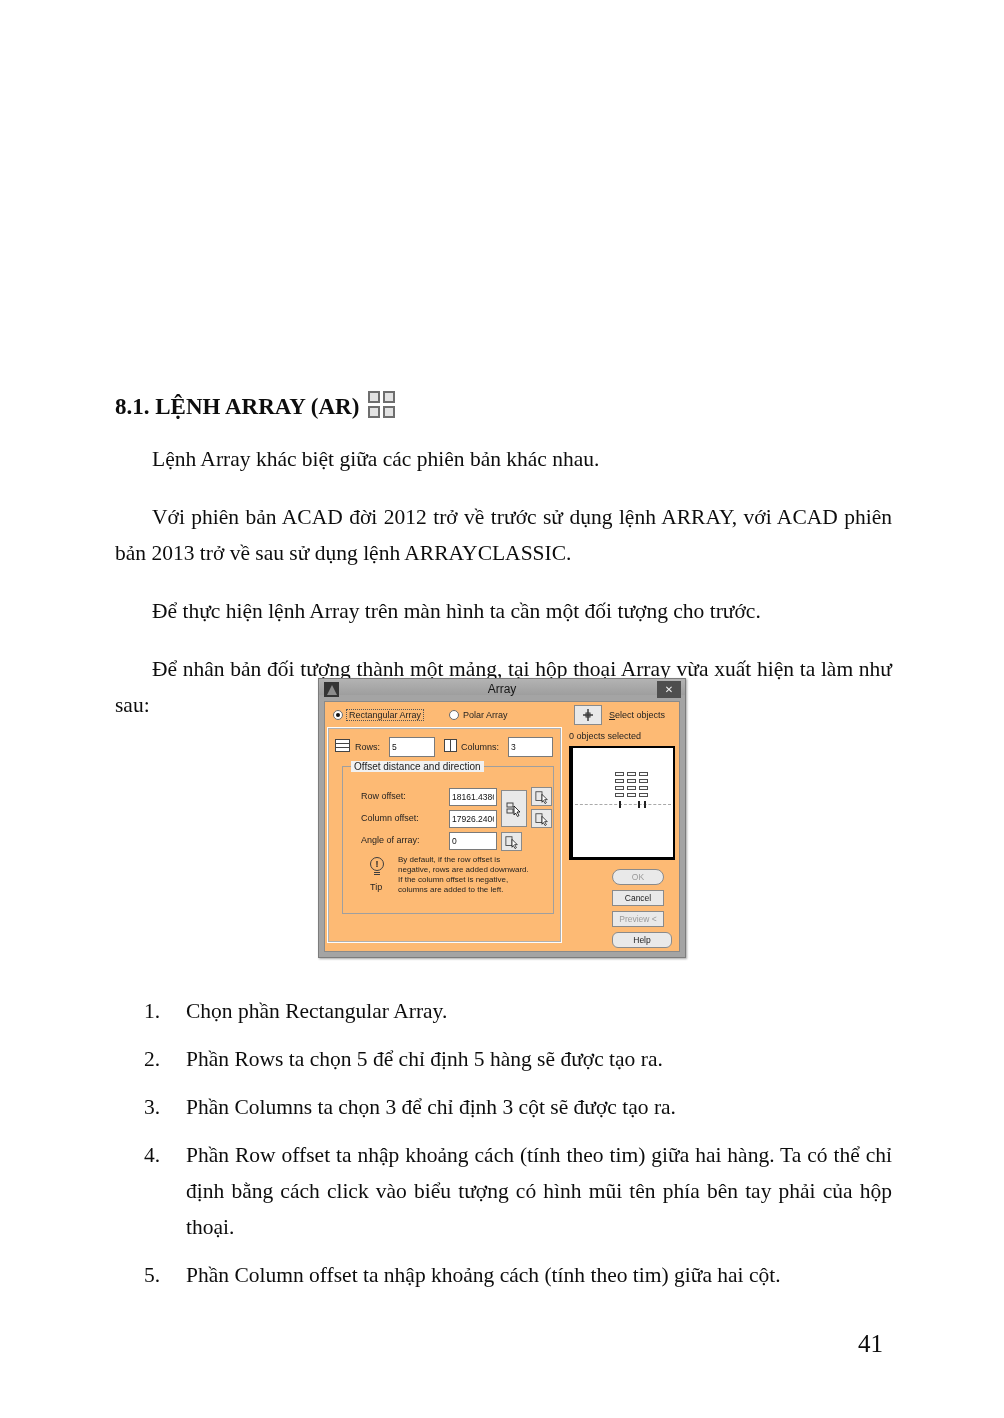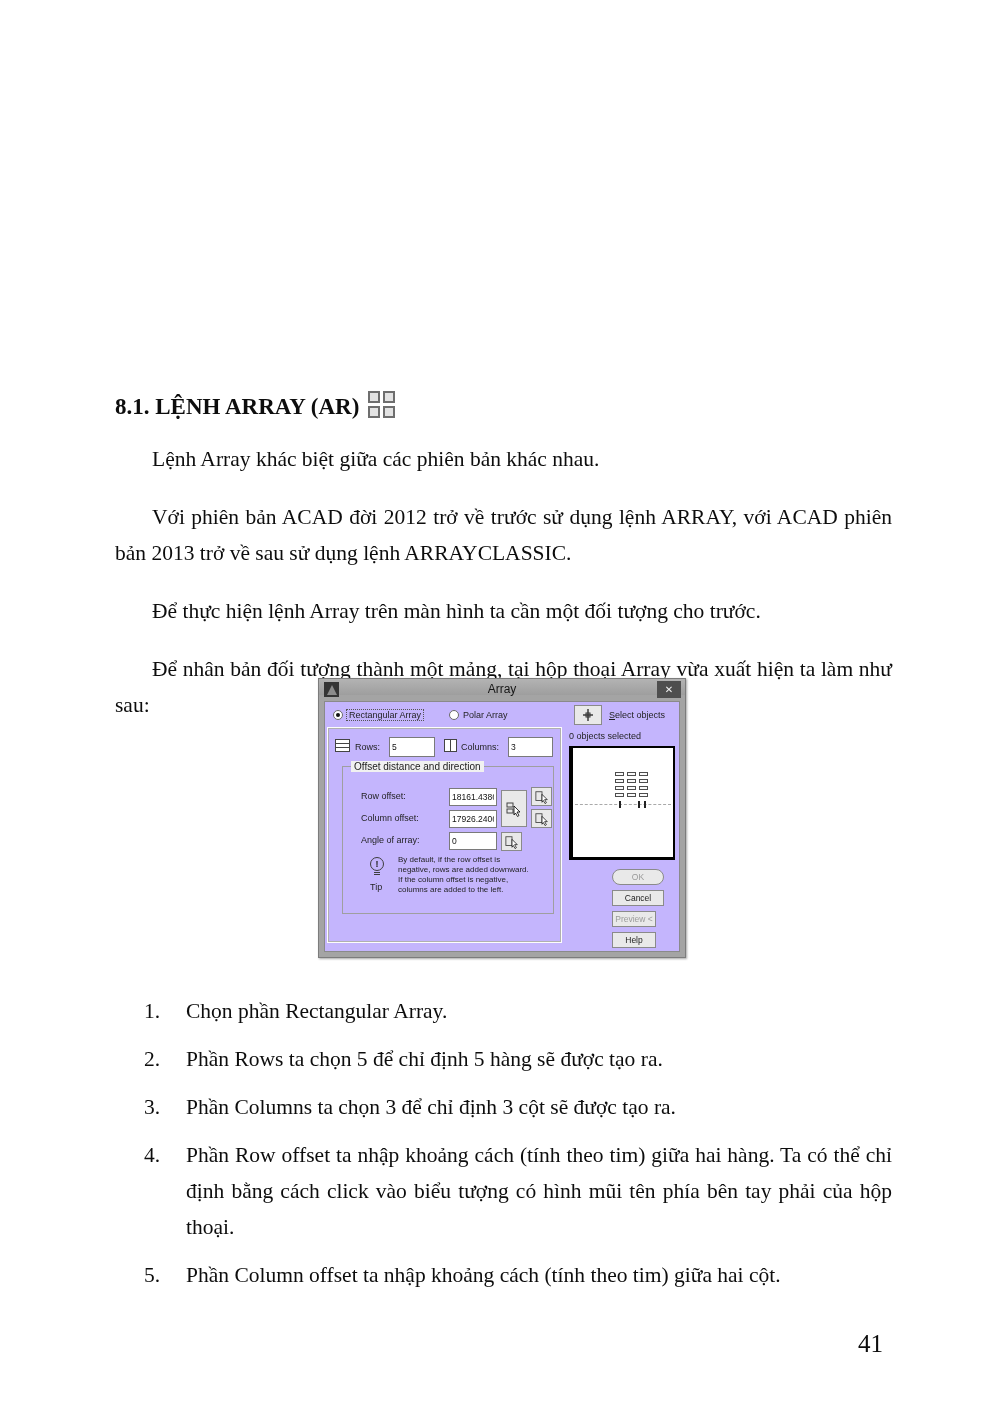--- a/index.html
+++ b/index.html
@@ -33,21 +33,21 @@
     background:#a4a4a4; border:1px solid #7c7c7c; box-shadow:1px 1px 2px rgba(0,0,0,.35);
     font-family:"Liberation Sans", sans-serif; color:#1c1c1c; }
   .titlebar { position:relative; height:16px; background:linear-gradient(#b3b3b3,#9e9e9e); }
   .app-icon { position:absolute; left:5px; top:3px; width:15px; height:15px; background:#353535;
     display:flex; align-items:flex-end; justify-content:center; }
   .app-icon .tri { width:0; height:0; border-left:5px solid transparent; border-right:5px solid transparent;
     border-bottom:10px solid #8c8c8c; margin-bottom:2px; }
   .dlg-title { position:absolute; left:0; right:0; top:3px; text-align:center; font-size:12px; color:#161616; }
   .close-btn { position:absolute; right:4px; top:2px; width:24px; height:17px; background:#4e4e4e;
     color:#f2f2f2; font-size:10px; display:flex; align-items:center; justify-content:center; cursor:default; }
-  .content { position:absolute; left:5px; right:5px; top:22px; bottom:5px; background:#c4b5fd;
+  .content { position:absolute; left:5px; right:5px; top:22px; bottom:5px; background:#fdba74;
     border:1px solid #8a8a8a; font-size:9px; }
   .abs { position:absolute; }
   .lab { font-size:9px; color:#1f1f1f; white-space:nowrap; }
   .frame { border:1px solid #b0b0b0; outline:1px solid #fdfdfd; }
   .groupbox { border:1px solid #9f9f9f; }
   .legend { position:absolute; top:-6px; left:8px; background:#f1f1f1; padding:0 3px; font-size:10px; }
   .tinput { border:1px solid #7a7a7a; background:#ffffff; font-family:"Liberation Sans",sans-serif;
     font-size:8.5px; padding:0 2px; width:100%; height:100%; color:#111; }
   .btn { background:#e9e9e9; border:1px solid #8a8a8a; font-family:"Liberation Sans",sans-serif;
     font-size:8.5px; color:#222; display:flex; align-items:center; justify-content:center; cursor:default; }
@@ -210,22 +210,22 @@
             <div class="pv-cell"></div>
           </div>
         <div class="pv-dash"></div>
         <div class="pv-tick" style="left:46px;"></div>
         <div class="pv-tick" style="left:65px;"></div>
         <div class="pv-tick" style="left:71px;"></div>
       </div>
 
       <div class="btn disabled abs" style="left:287px; top:167px; width:52px; height:16px;border-radius:8px;">OK</div>
       <div class="btn abs" style="left:287px; top:188px; width:52px; height:16px;">Cancel</div>
-      <div class="btn disabled abs" style="left:287px; top:209px; width:44px; height:16px;">Preview &lt;</div>
-      <div class="btn u-first abs" style="left:287px; top:230px; width:44px; height:16px;">Help</div>
+      <div class="btn disabled abs" style="left:287px; top:209px; width:52px; height:16px;">Preview &lt;</div>
+      <div class="btn u-first abs" style="left:287px; top:230px; width:60px; height:16px;border-radius:6px;">Help</div>
     </div>
   </div>
 
   <div class="num-list">
     <div class="li">
       <span class="num">1.</span>
       <span class="txt">Chọn phần Rectangular Array.</span>
     </div>
     <div class="li">
       <span class="num">2.</span>

